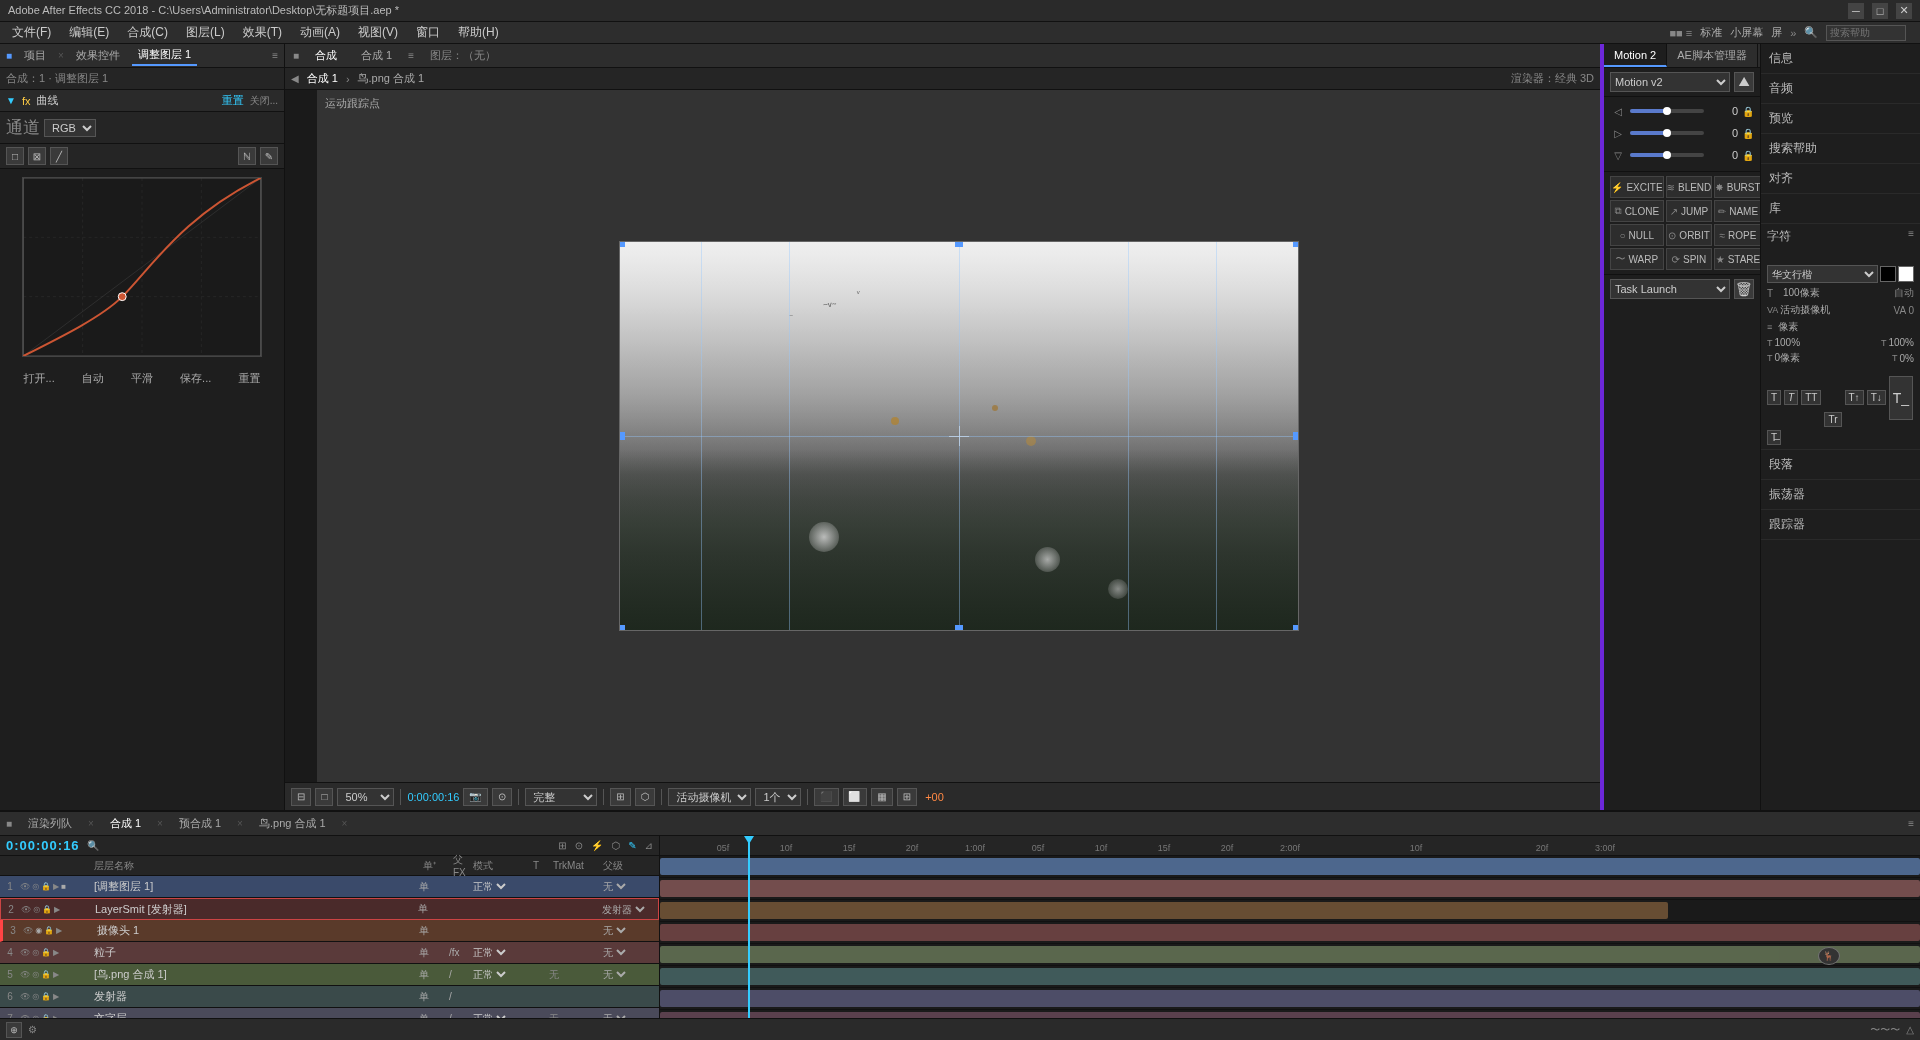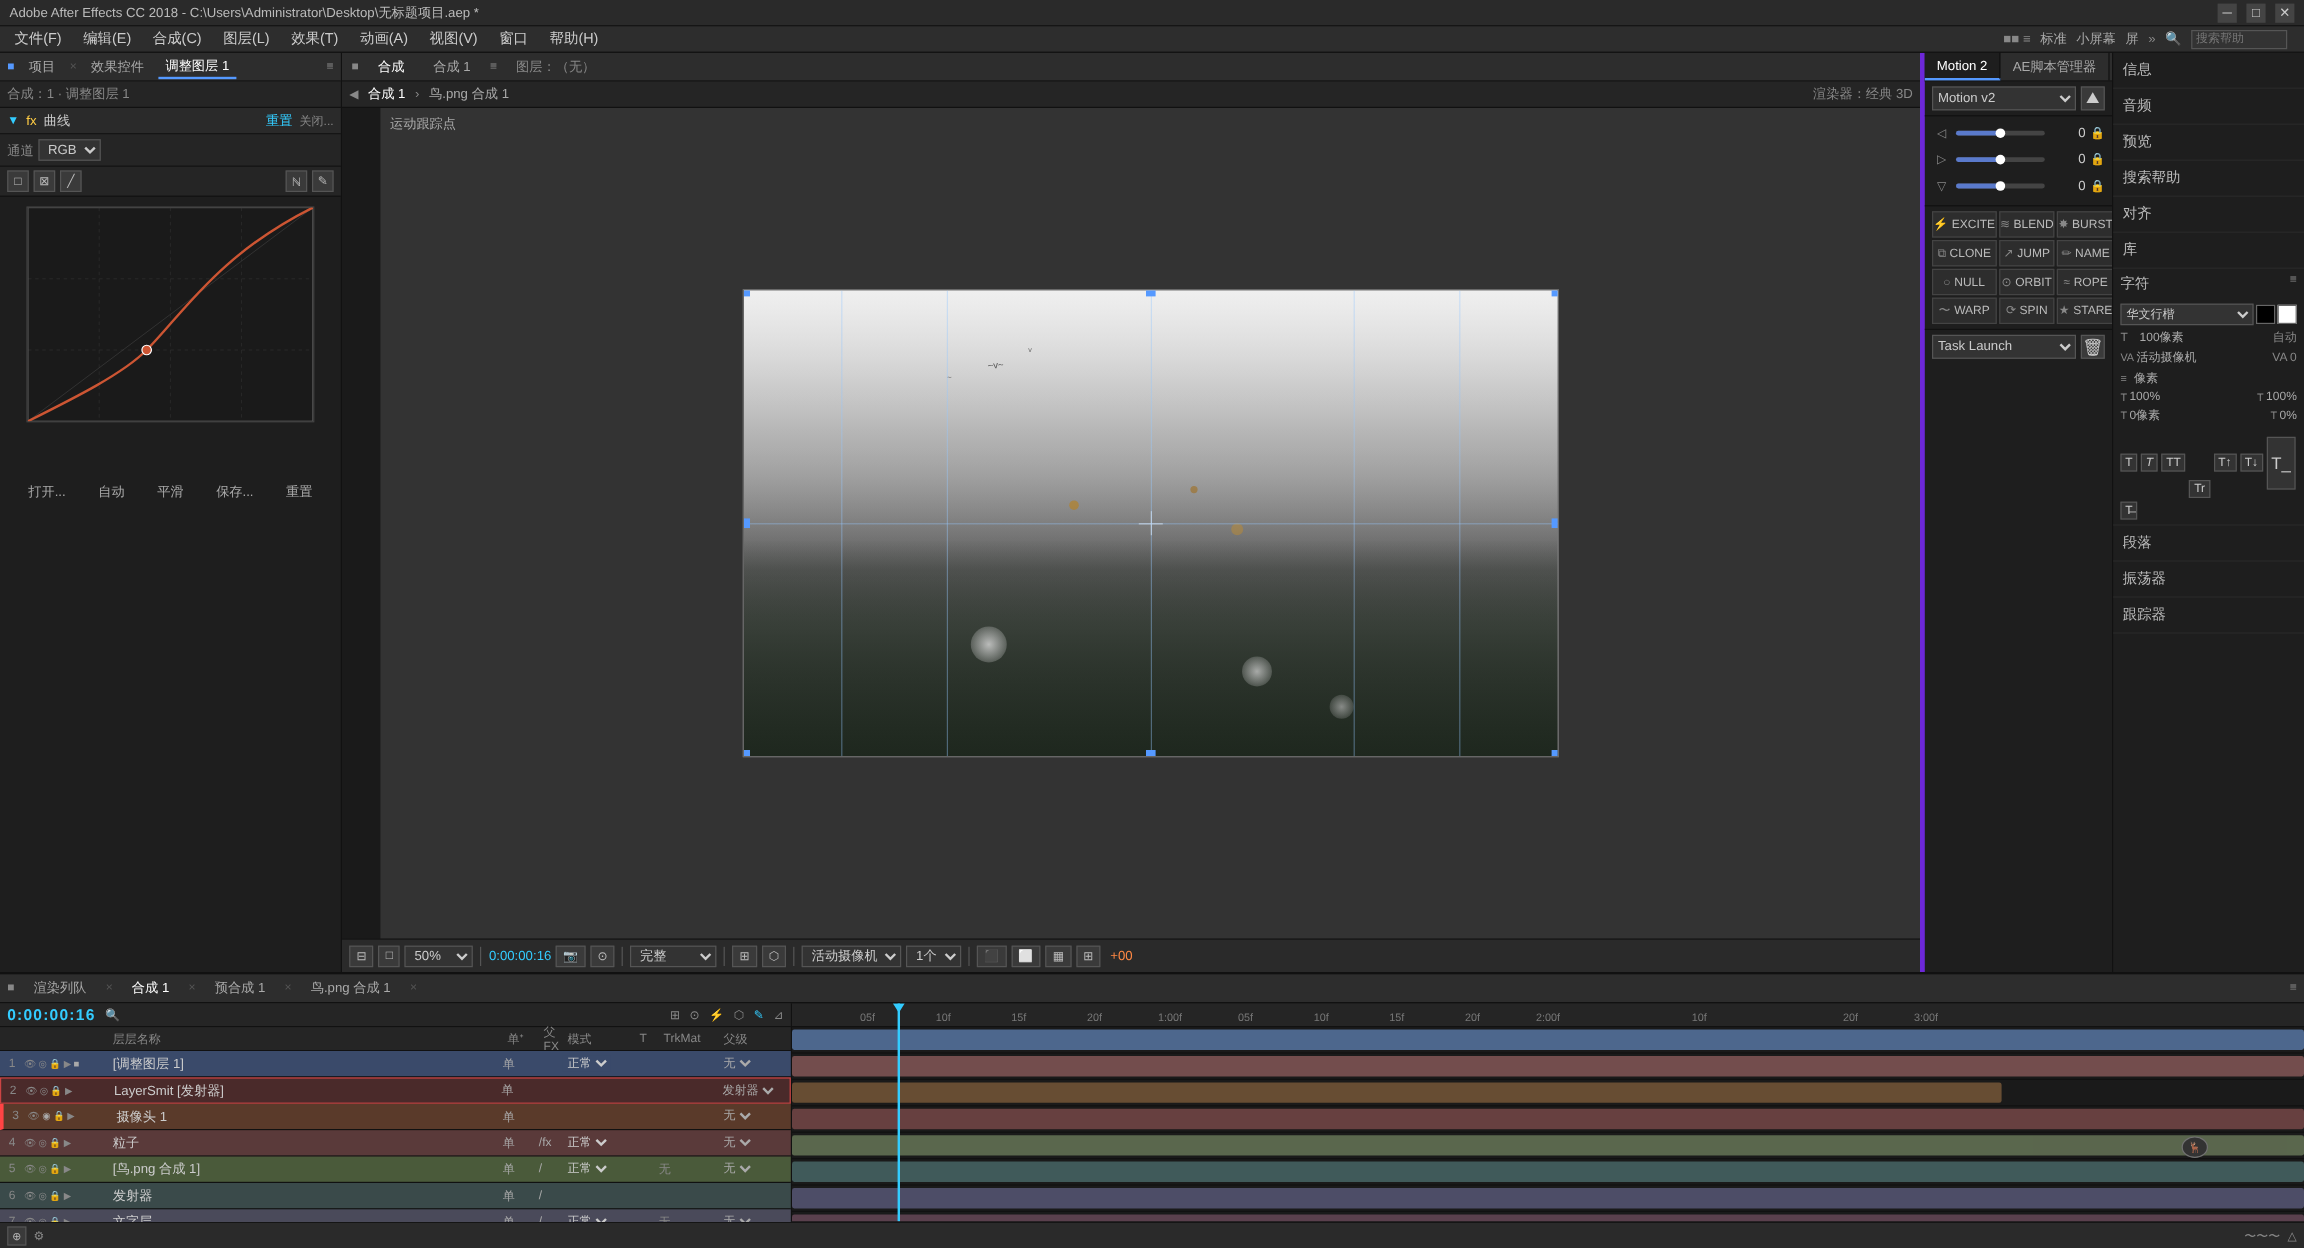--- a/index.html
+++ b/index.html
@@ -129,21 +129,20 @@
       border: 1px solid #444;
       position: relative;
       flex-shrink: 0;
     }
     .curves-canvas svg { width: 100%; height: 100%; }
 
     .curves-bottom {
       padding: 6px 10px;
       display: flex;
       justify-content: space-around;
-      margin-top: 36px;
     }
     .curve-btn {
       background: none; border: none; color: #aaa;
       font-size: 11px; cursor: pointer;
     }
 
     
     .center-area {
       flex: 1;
       display: flex;
@@ -587,21 +586,21 @@
 
     <div style="padding:3px 6px;background:#2a2a2a;border-bottom:1px solid #111;display:flex;align-items:center;gap:6px;">
       <span style="color:#3cf;font-size:10px;">▼</span>
       <span style="color:#ffcc44;font-size:11px;">fx</span>
       <span style="color:#ccc;font-size:11px;">曲线</span>
       <span style="flex:1"></span>
       <span style="color:#3cf;font-size:11px;cursor:pointer;">重置</span>
       <span style="font-size:10px;color:#888;">关闭...</span>
     </div>
     <div class="curves-controls">
-      <span style="font-size:11px;color:#888;">通道</span>
+      <span style="font-size:17px;color:#888;">通道</span>
       <select class="ctrl-select">
         <option>RGB</option>
         <option>R</option>
         <option>G</option>
         <option>B</option>
       </select>
     </div>
 
     <div style="display:flex;align-items:center;padding:3px 6px;gap:4px;background:#252525;border-bottom:1px solid #111;">
       <button class="ctrl-btn">□</button>
@@ -809,21 +808,21 @@
 
   <div class="extra-right">
     <div class="extra-section">信息</div>
     <div class="extra-section">音频</div>
     <div class="extra-section">预览</div>
     <div class="extra-section">搜索帮助</div>
     <div class="extra-section">对齐</div>
     <div class="extra-section">库</div>
 
     <div style="padding:4px 6px;border-bottom:1px solid #2a2a2a;">
-      <div style="display:flex;align-items:flex-start;justify-content:space-between;margin-bottom:8px;">
+      <div style="display:flex;align-items:flex-start;justify-content:space-between;margin-bottom:20px;">
         <span style="font-size:12px;color:#bbb;">字符</span>
         <span style="font-size:10px;color:#888;">≡</span>
       </div>
       <div style="display:flex;align-items:center;gap:2px;margin-bottom:3px;">
         <select style="flex:1;background:#333;border:1px solid #555;color:#ccc;font-size:10px;height:18px;">
           <option>华文行楷</option>
         </select>
         <div style="width:16px;height:16px;background:#000;border:1px solid #666;"></div>
         <div style="width:16px;height:16px;background:#fff;border:1px solid #666;"></div>
       </div>

